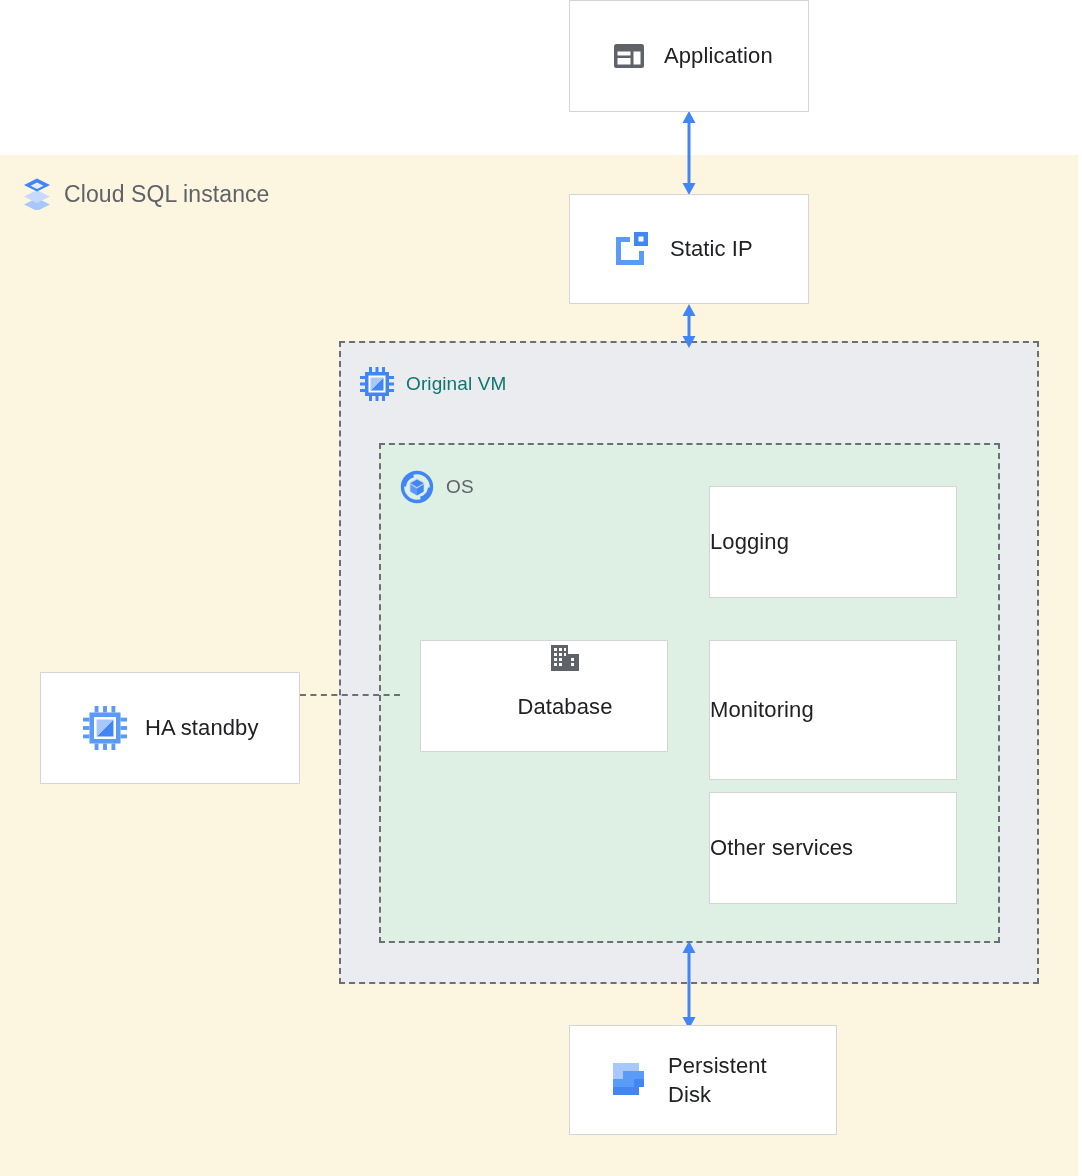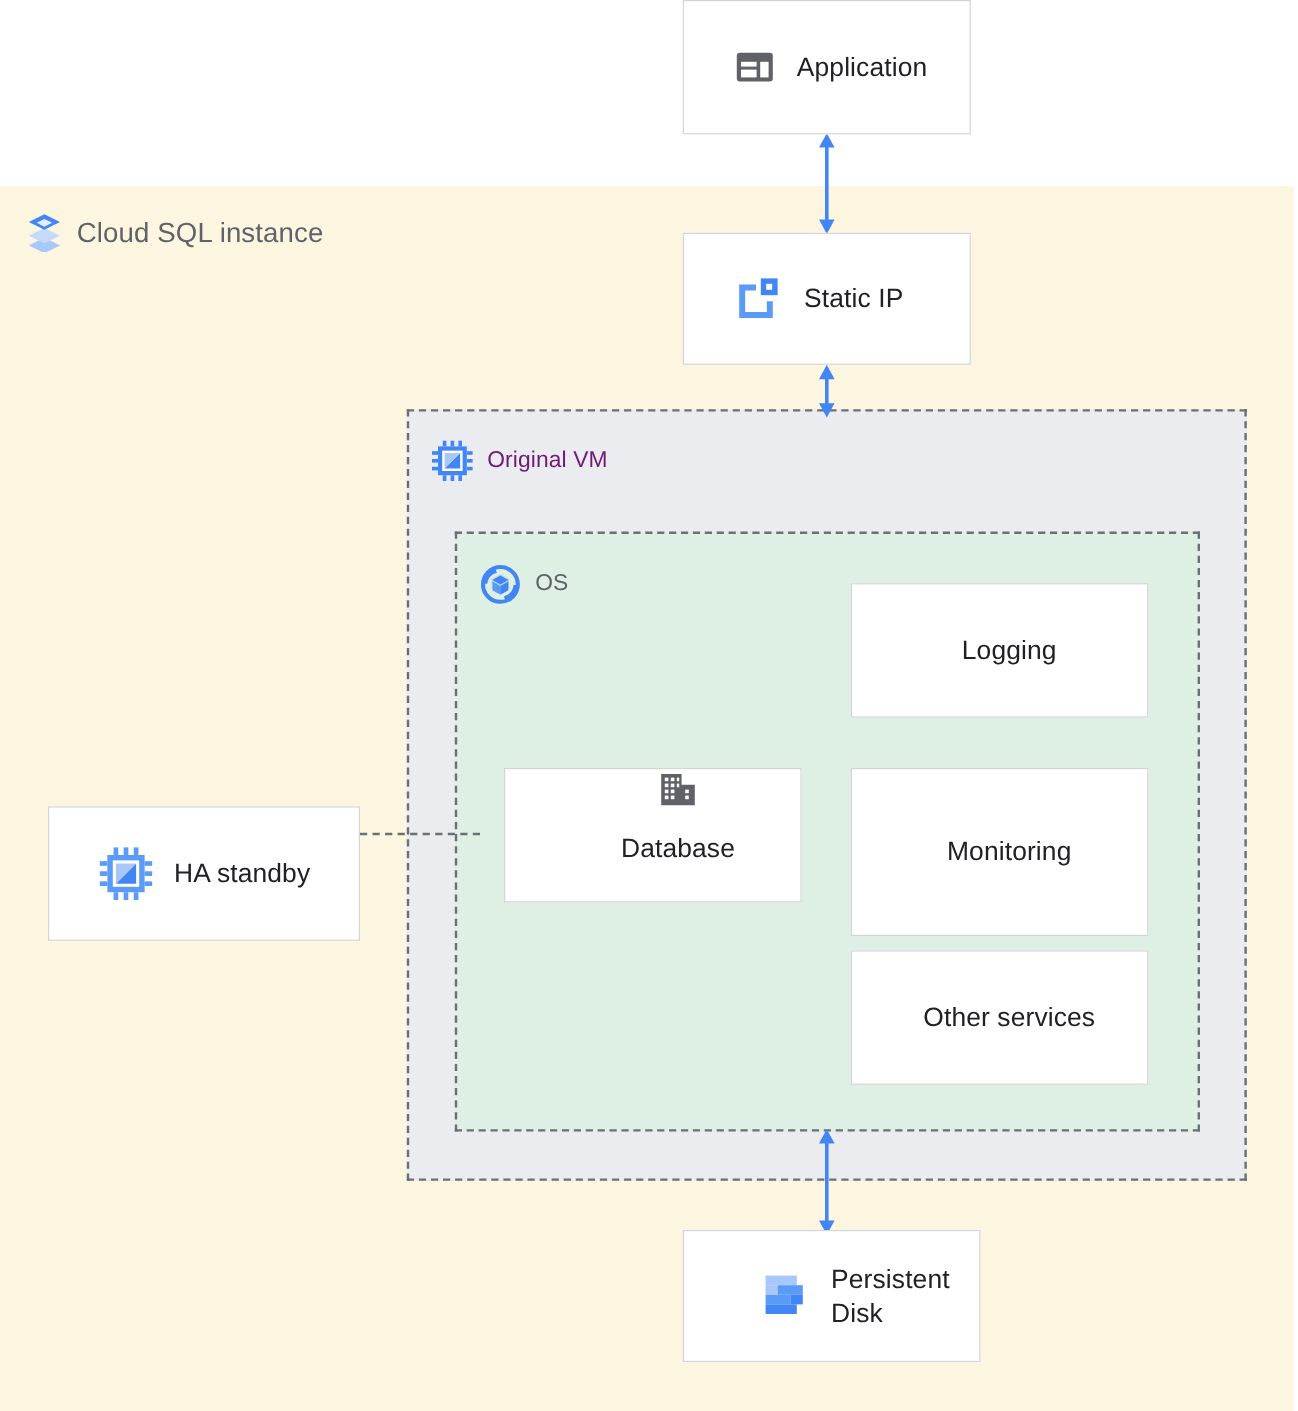--- a/index.html
+++ b/index.html
@@ -46,21 +46,21 @@
     position: absolute;
     left: 339px;
     top: 341px;
     width: 700px;
     height: 643px;
     background: #eaecef;
     border: 2px dashed #6b6f76;
     box-sizing: border-box;
   }
   .vm-label { left: 360px; top: 367px; }
-  .vm-label .rl-text { font-size: 19px; color: #701a75; }
+  .vm-label .rl-text { font-size: 19px; color: #0f766e; }
 
   .region-os {
     position: absolute;
     left: 379px;
     top: 443px;
     width: 621px;
     height: 500px;
     background: #deefe4;
     border: 2px dashed #6b6f76;
     box-sizing: border-box;
@@ -73,39 +73,38 @@
     position: absolute;
     background: #ffffff;
     border: 1px solid #d3d5d8;
     box-sizing: border-box;
     display: flex;
     align-items: center;
     gap: 18px;
   }
   .node.with-icon { padding-left: 42px; }
   .node.centered {
-    justify-content: center;
-    padding-left: 16px;
+    padding-left: 0;
   }
   .node-label {
     font-size: 22px;
     color: #202124;
     line-height: 1.28;
     letter-spacing: 0.1px;
   }
   .node-label.multiline { white-space: pre-line; }
 
   #node-application { left: 569px; top: 0px;    width: 240px; height: 112px; }
   #node-staticip    { left: 569px; top: 194px;  width: 240px; height: 110px; }
   #node-logging     { left: 709px; top: 486px;  width: 248px; height: 112px; }
   #node-monitoring  { left: 709px; top: 640px;  width: 248px; height: 140px; }
   #node-otherserv   { left: 709px; top: 792px;  width: 248px; height: 112px; }
   #node-database    { left: 420px; top: 640px;  width: 248px; height: 112px; flex-direction: column; }
   #node-hastandby   { left: 40px;  top: 640px;  width: 260px; height: 112px; margin-top: 32px; }
-  #node-persistent  { left: 569px; top: 1025px; width: 248px; height: 110px; justify-content: center; }
+  #node-persistent  { left: 569px; top: 1025px; width: 268px; height: 110px; }
 
   #node-persistent .node-label { line-height: 1.32; }
 
   
   .conn {
     position: absolute;
   }
   .dashed-connector {
     position: absolute;
     left: 300px;

